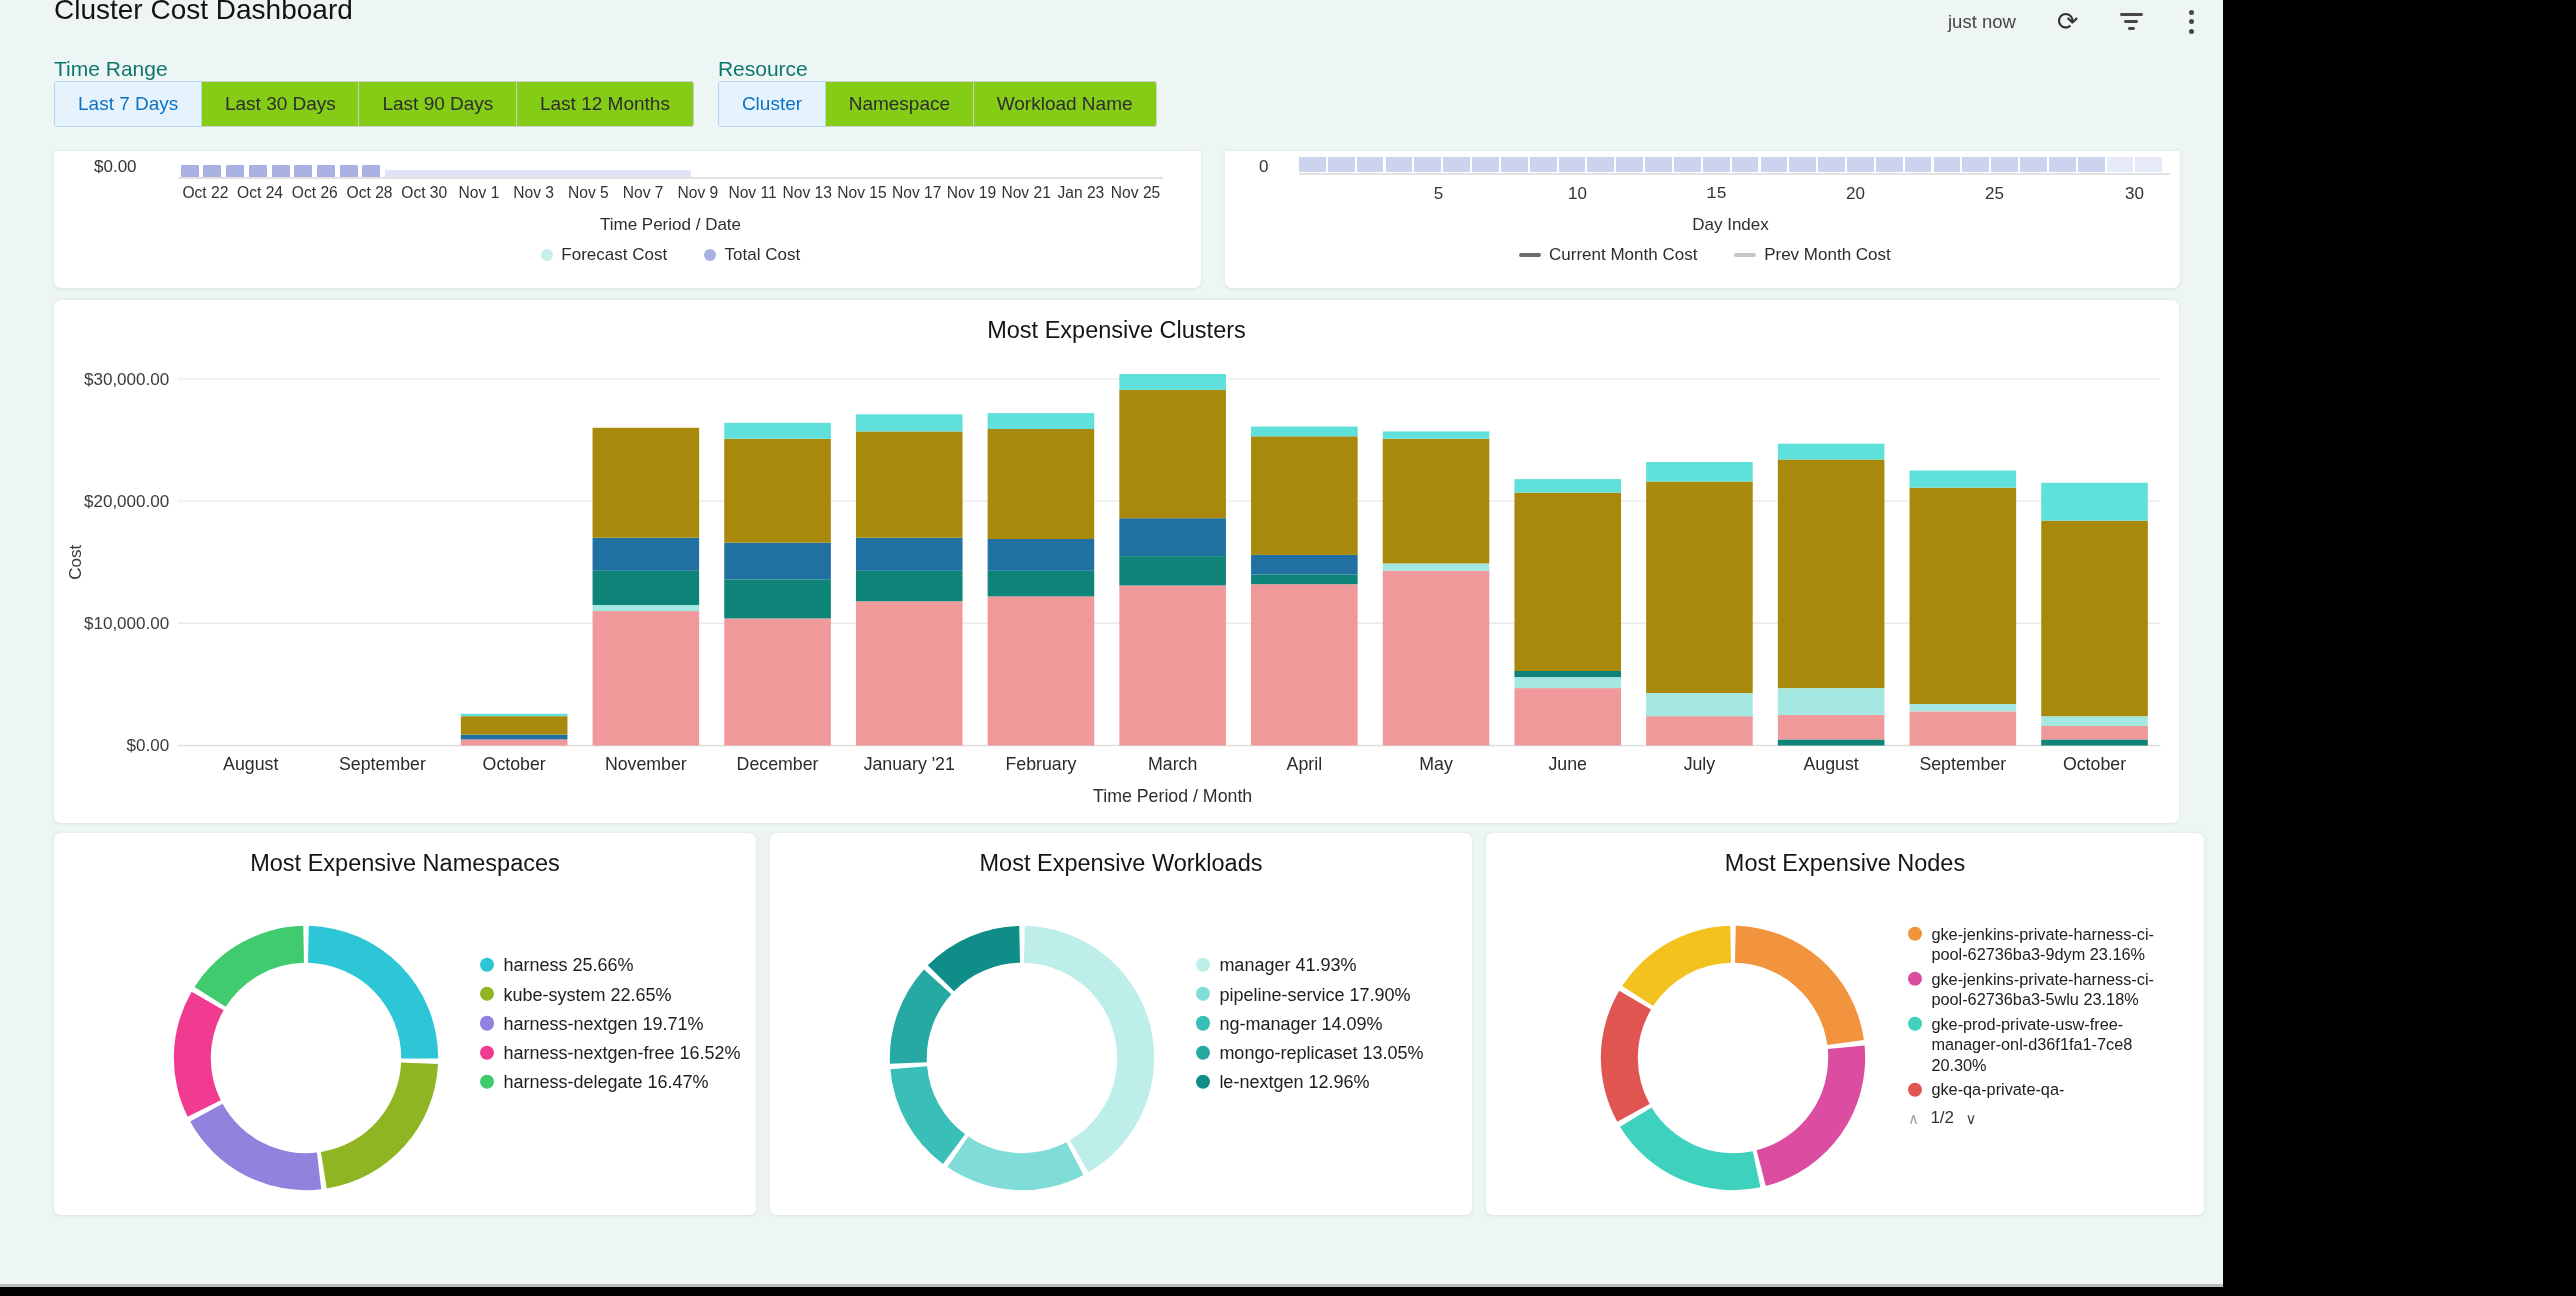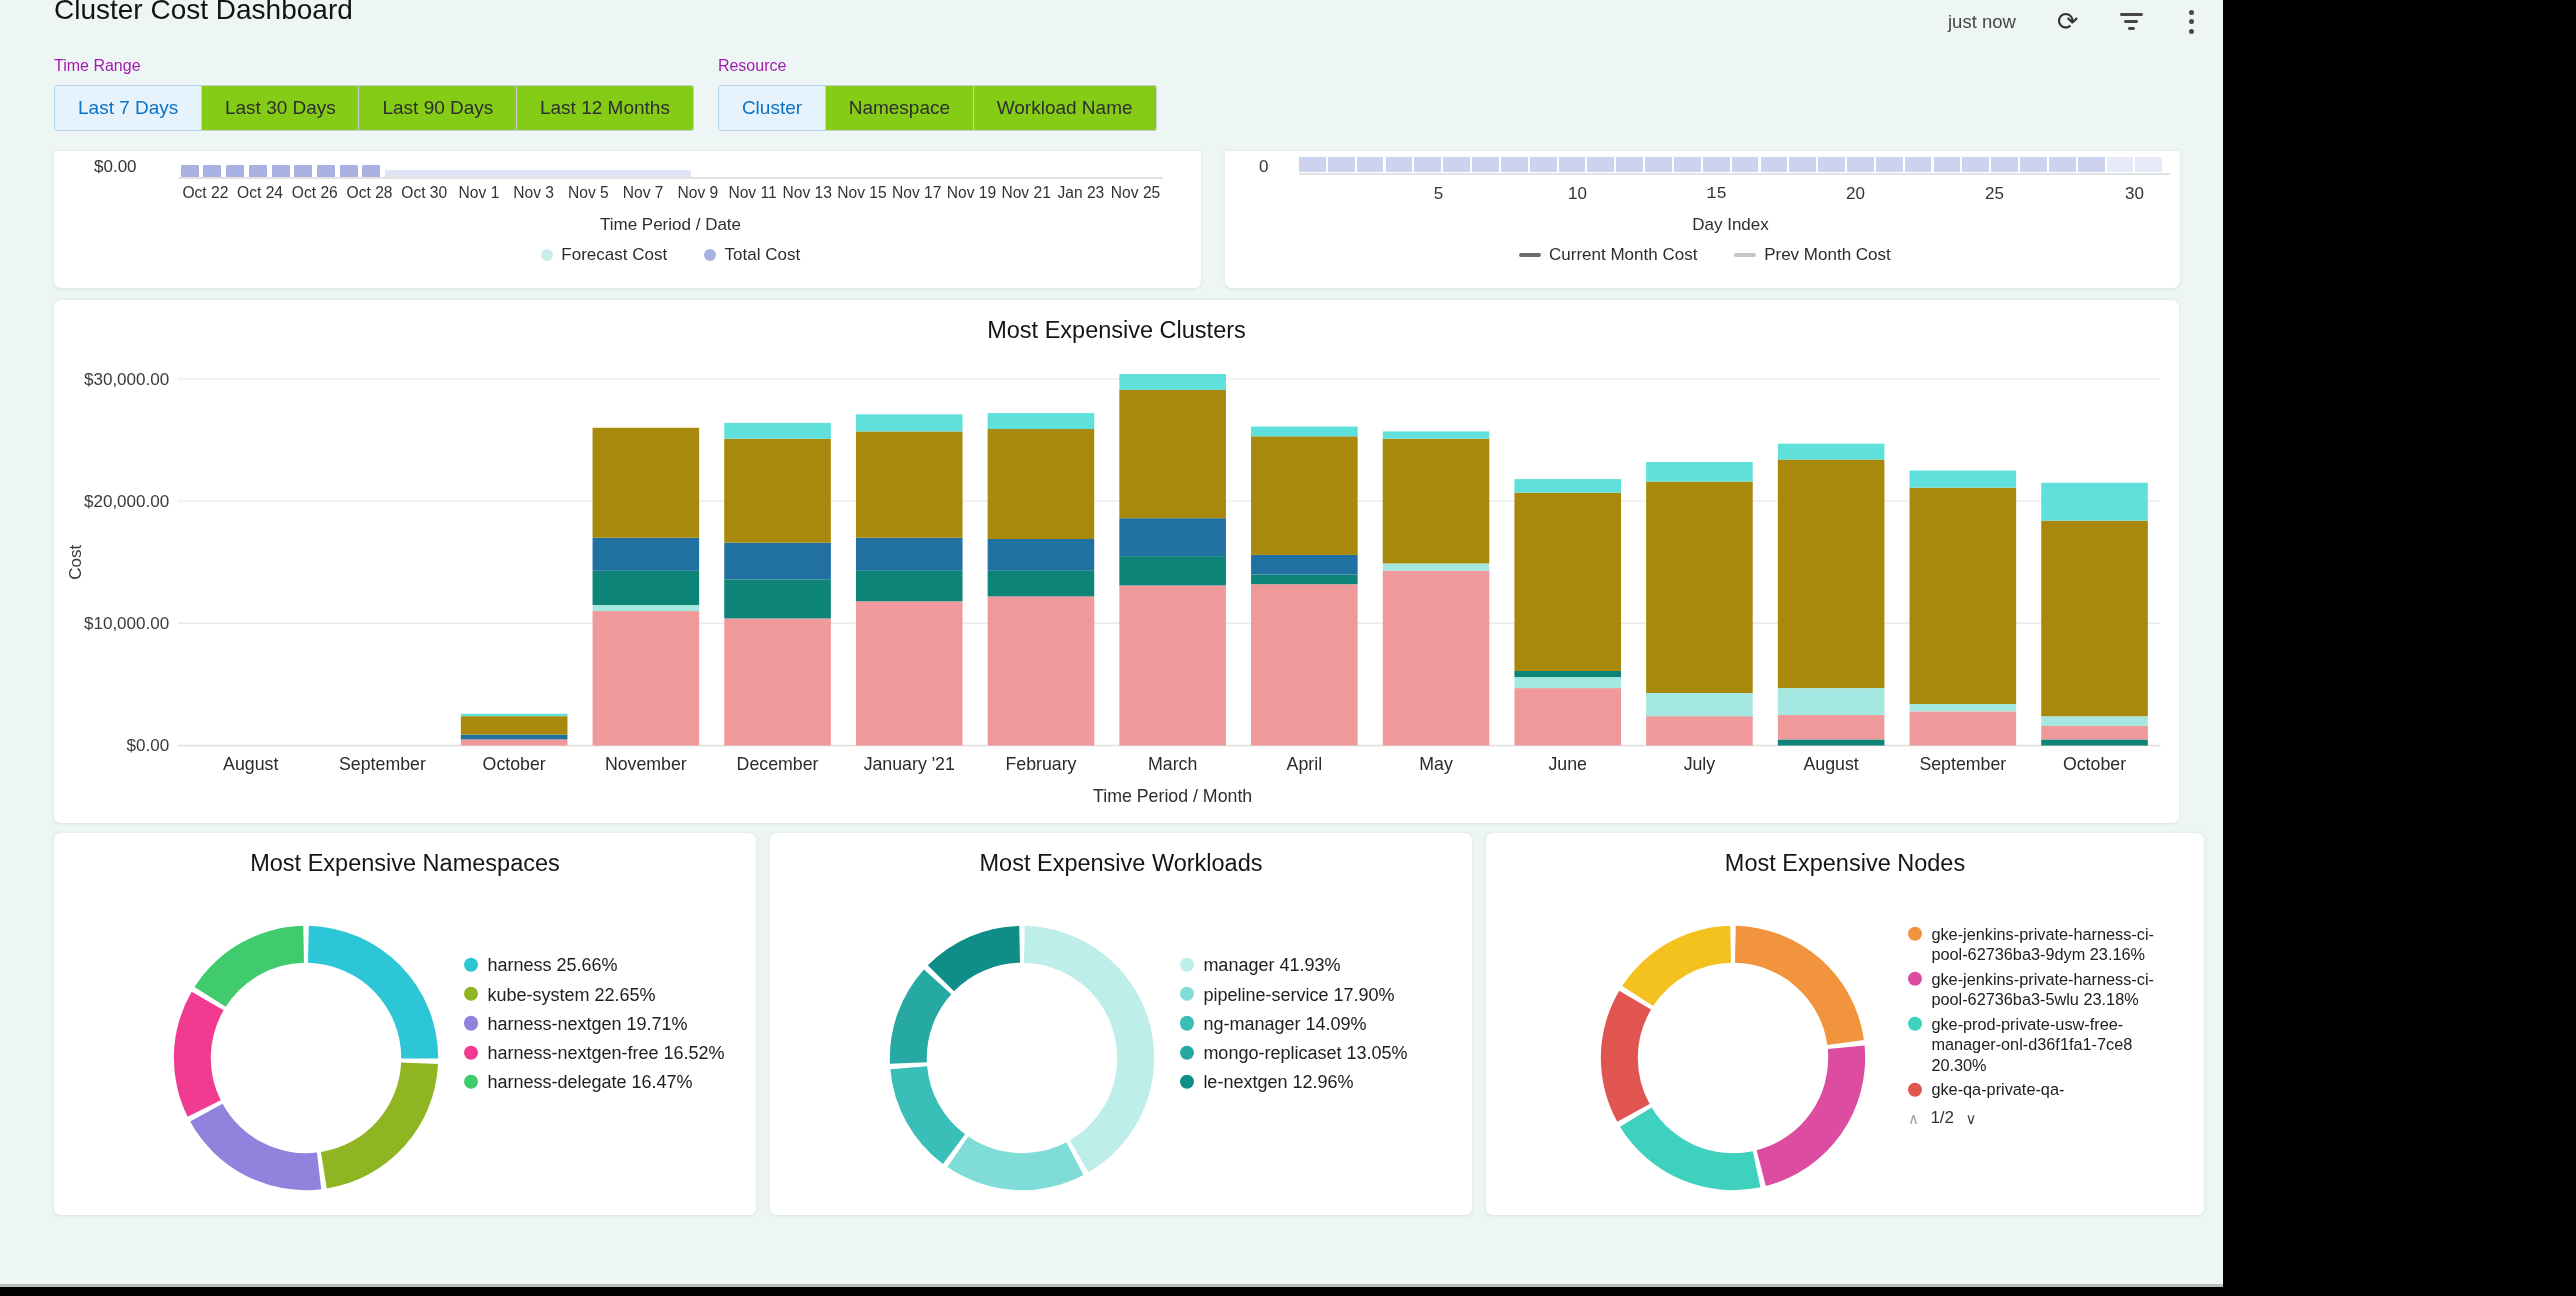--- a/index.html
+++ b/index.html
@@ -13,21 +13,21 @@
   .icon-refresh{font-size:25.6px;color:#333;line-height:1;cursor:pointer;}
   .icon-filter{width:24px;cursor:pointer;}
   .icon-filter i{display:block;height:2.8px;background:#474747;margin:4.3px auto;border-radius:1.4px;}
   .icon-filter i:nth-child(1){width:23px;}
   .icon-filter i:nth-child(2){width:14.2px;}
   .icon-filter i:nth-child(3){width:6.4px;}
   .icon-kebab{cursor:pointer;padding:0 4.3px;}
   .icon-kebab b{display:block;width:5px;height:5px;border-radius:50%;background:#474747;margin:4.3px auto;}
   
   .filterbar{position:absolute;left:54px;top:57px;display:flex;gap:24px;}
-  .filter-label{font-size:16px;color:#a21caf;margin-bottom:10px;}
+  .filter-label{font-size:21px;color:#0f766e;}
   .btn-group{display:flex;}
   .btn{height:44px;padding:0 23px;background:#84cc16;border:1.4px solid #cdcdcd;font-size:19px;color:#2e2e2e;
     display:flex;align-items:center;justify-content:center;margin-left:-1.4px;cursor:pointer;white-space:nowrap;}
   .btn:first-child{margin-left:0;border-radius:2.8px 0 0 2.8px;}
   .btn:last-child{border-radius:0 2.8px 2.8px 0;}
   .btn.selected{background:#e6f2fc;color:#0b72c4;border-color:#b7d5ee;position:relative;z-index:1;}
   
   .card{position:absolute;background:#fff;border-radius:7.1px;box-shadow:0 0.7px 3.6px rgba(60,90,90,.12);}
   #card-forecast{left:54px;top:151px;width:1147px;height:137px;border-radius:0 0 7.1px 7.1px;}
   #card-dayindex{left:1225px;top:151px;width:955px;height:137px;border-radius:0 0 7.1px 7.1px;}
@@ -48,21 +48,21 @@
   .mini-legend .dash{width:21.3px;height:3.6px;border-radius:2.1px;}
   .mini-bar{position:absolute;border-radius:1.4px 1.4px 0 0;}
   .strip-row{position:absolute;display:flex;gap:2.1px;}
   .strip-row i{flex:1 1 0;}
   .abs-tick{position:absolute;font-size:17px;color:#333;width:43px;text-align:center;}
   
   #clusters-svg{position:absolute;left:0;top:0;width:2125px;height:523px;}
   
   .donut-svg{position:absolute;left:117px;top:90px;width:270px;height:270px;}
   #card-nodes .donut-svg{left:112px;}
-  .donut-legend{position:absolute;left:410px;top:50%;transform:translateY(-50%);width:284px;}
+  .donut-legend{position:absolute;left:426px;top:50%;transform:translateY(-50%);width:284px;}
   #card-nodes .donut-legend{left:422px;width:256px;}
   .legend-item{display:flex;align-items:flex-start;gap:9.2px;font-size:18px;color:#202020;
     line-height:1.27;margin:6.4px 0;cursor:pointer;}
   #card-nodes .legend-item{font-size:16.3px;margin:3.6px 0;}
   .legend-item .dot{width:14.2px;height:14.2px;border-radius:50%;flex:0 0 auto;margin-top:3.6px;}
   .legend-item .txt{word-break:break-word;}
   .pager{display:flex;align-items:center;gap:11.4px;font-size:17px;color:#333;margin-top:8.5px;}
   .chev{font-size:15px;color:#a3a3a3;cursor:pointer;line-height:1;}
   .chev.down{color:#454545;}
 </style>

